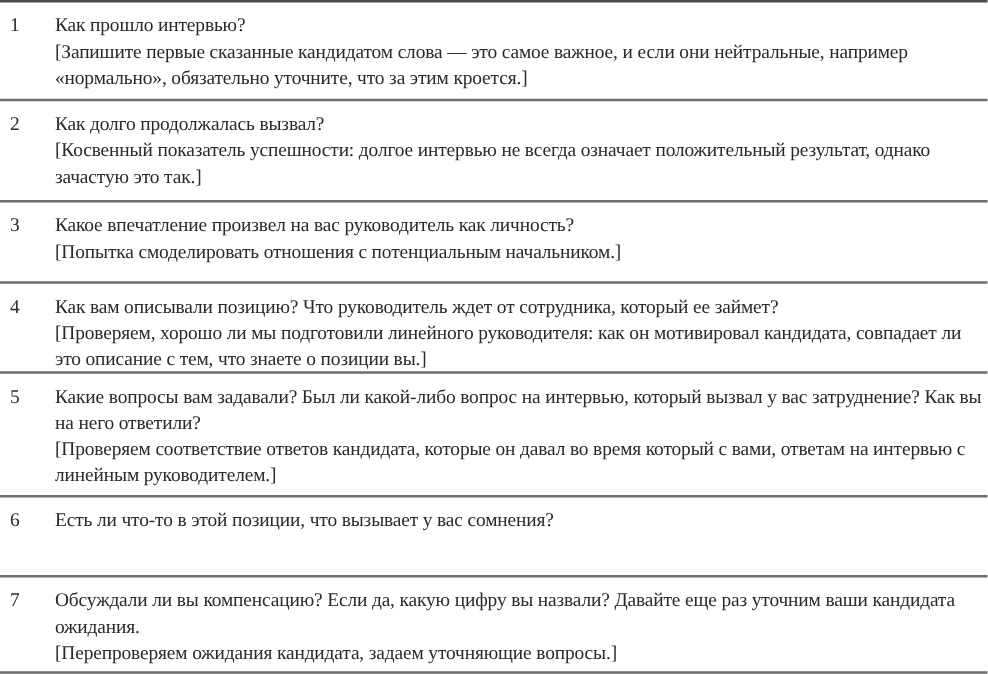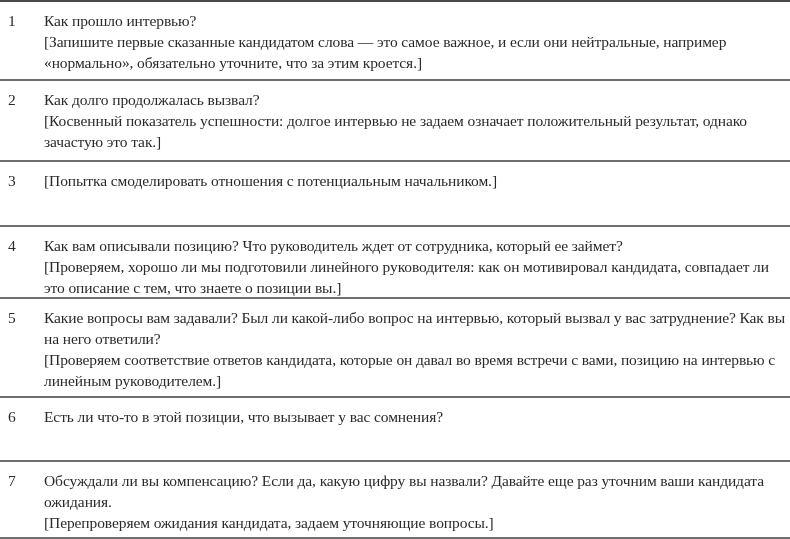--- a/index.html
+++ b/index.html
@@ -22,41 +22,42 @@
     <div class="num">1</div>
     <div class="content">
       <span class="q">Как прошло интервью?</span>
       <span class="c">[Запишите первые сказанные кандидатом слова — это самое важное, и если они нейтральные, например «нормально», обязательно уточните, что за этим кроется.]</span>
     </div>
   </div>
   <div class="row" style="height:81px;">
     <div class="num">2</div>
     <div class="content">
       <span class="q">Как долго продолжалась вызвал?</span>
-      <span class="c">[Косвенный показатель успешности: долгое интервью не задаем означает положительный результат, однако зачастую это так.]</span>
+      <span class="c">[Косвенный показатель успешности: долгое интервью не всегда означает положительный результат, однако зачастую это так.]</span>
     </div>
   </div>
   <div class="row" style="height:65px;">
     <div class="num">3</div>
     <div class="content">
+      <span class="q">Какое впечатление произвел на вас руководитель как личность?</span>
       <span class="c">[Попытка смоделировать отношения с потенциальным начальником.]</span>
     </div>
   </div>
   <div class="row" style="height:72px;">
     <div class="num">4</div>
     <div class="content">
       <span class="q">Как вам описывали позицию? Что руководитель ждет от сотрудника, который ее займет?</span>
       <span class="c">[Проверяем, хорошо ли мы подготовили линейного руководителя: как он мотивировал кандидата, совпадает ли это описание с тем, что знаете о позиции вы.]</span>
     </div>
   </div>
   <div class="row" style="height:99px;">
     <div class="num">5</div>
     <div class="content">
       <span class="q">Какие вопросы вам задавали? Был ли какой-либо вопрос на интервью, который вызвал у вас затруднение? Как вы на него ответили?</span>
-      <span class="c">[Проверяем соответствие ответов кандидата, которые он давал во время встречи с вами, позицию на интервью с линейным руководителем.]</span>
+      <span class="c">[Проверяем соответствие ответов кандидата, которые он давал во время который с вами, ответам на интервью с линейным руководителем.]</span>
     </div>
   </div>
   <div class="row" style="height:64px;">
     <div class="num">6</div>
     <div class="content">
       <span class="q">Есть ли что-то в этой позиции, что вызывает у вас сомнения?</span>
     </div>
   </div>
   <div class="row" style="height:77px;">
     <div class="num">7</div>

